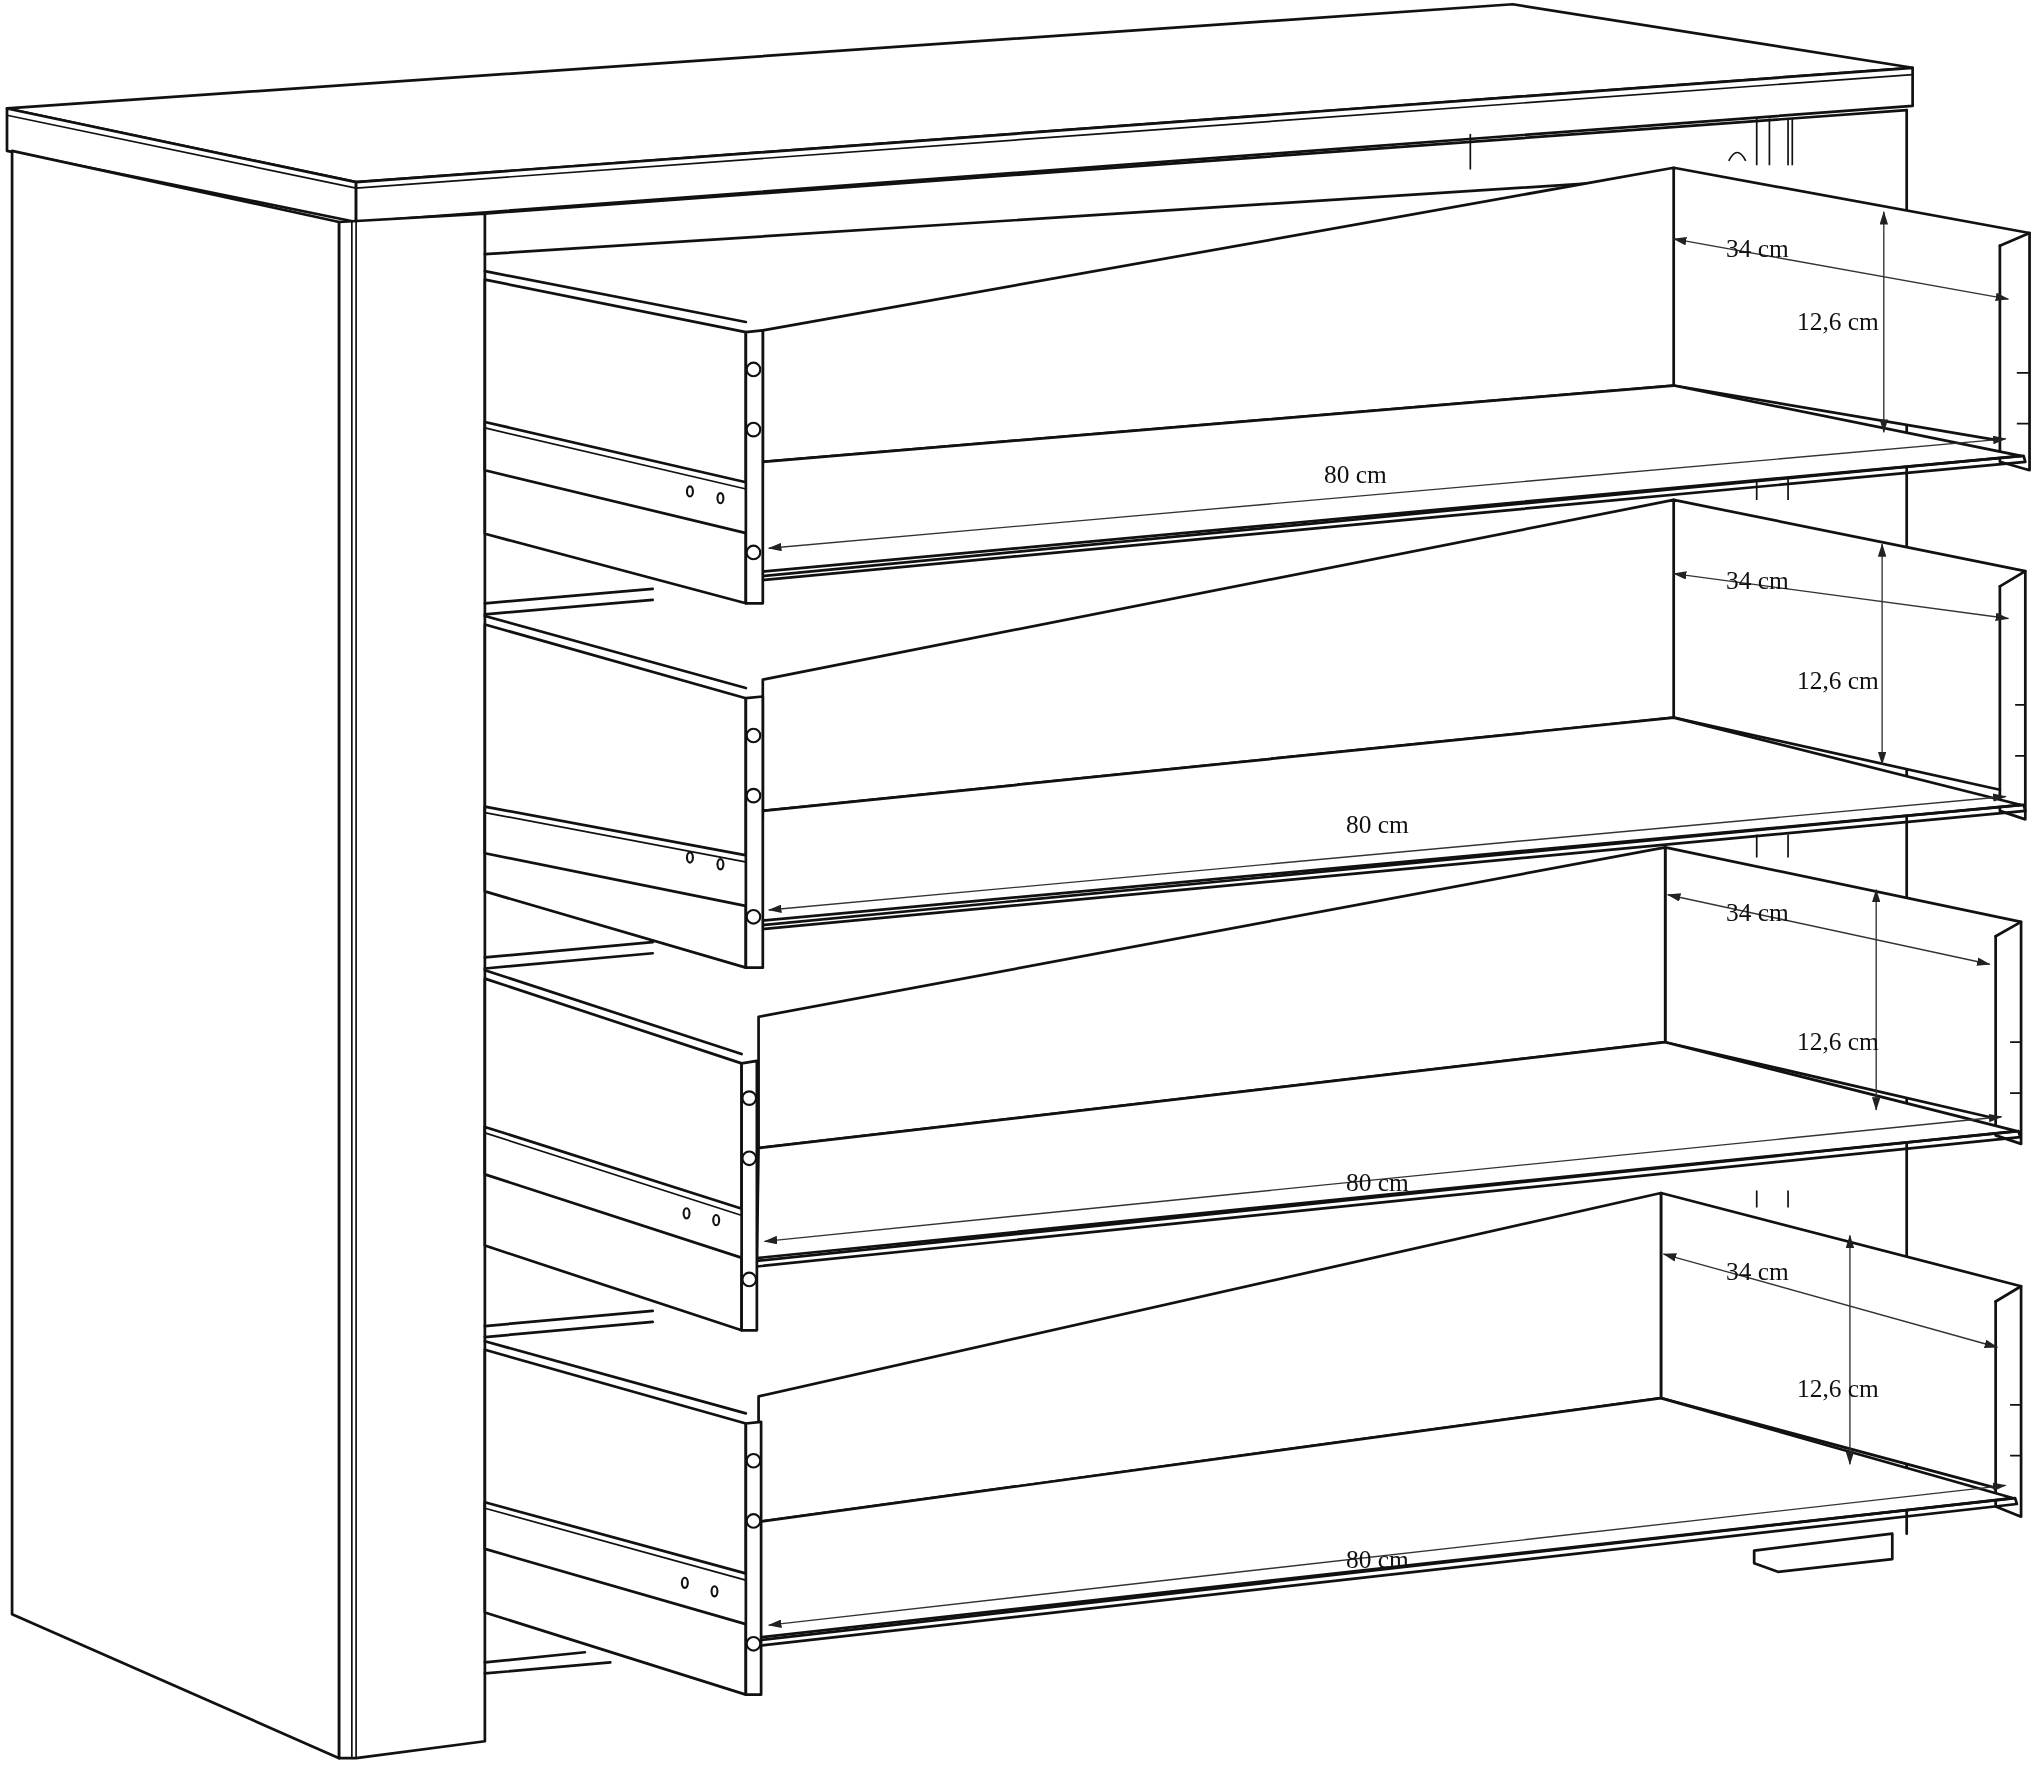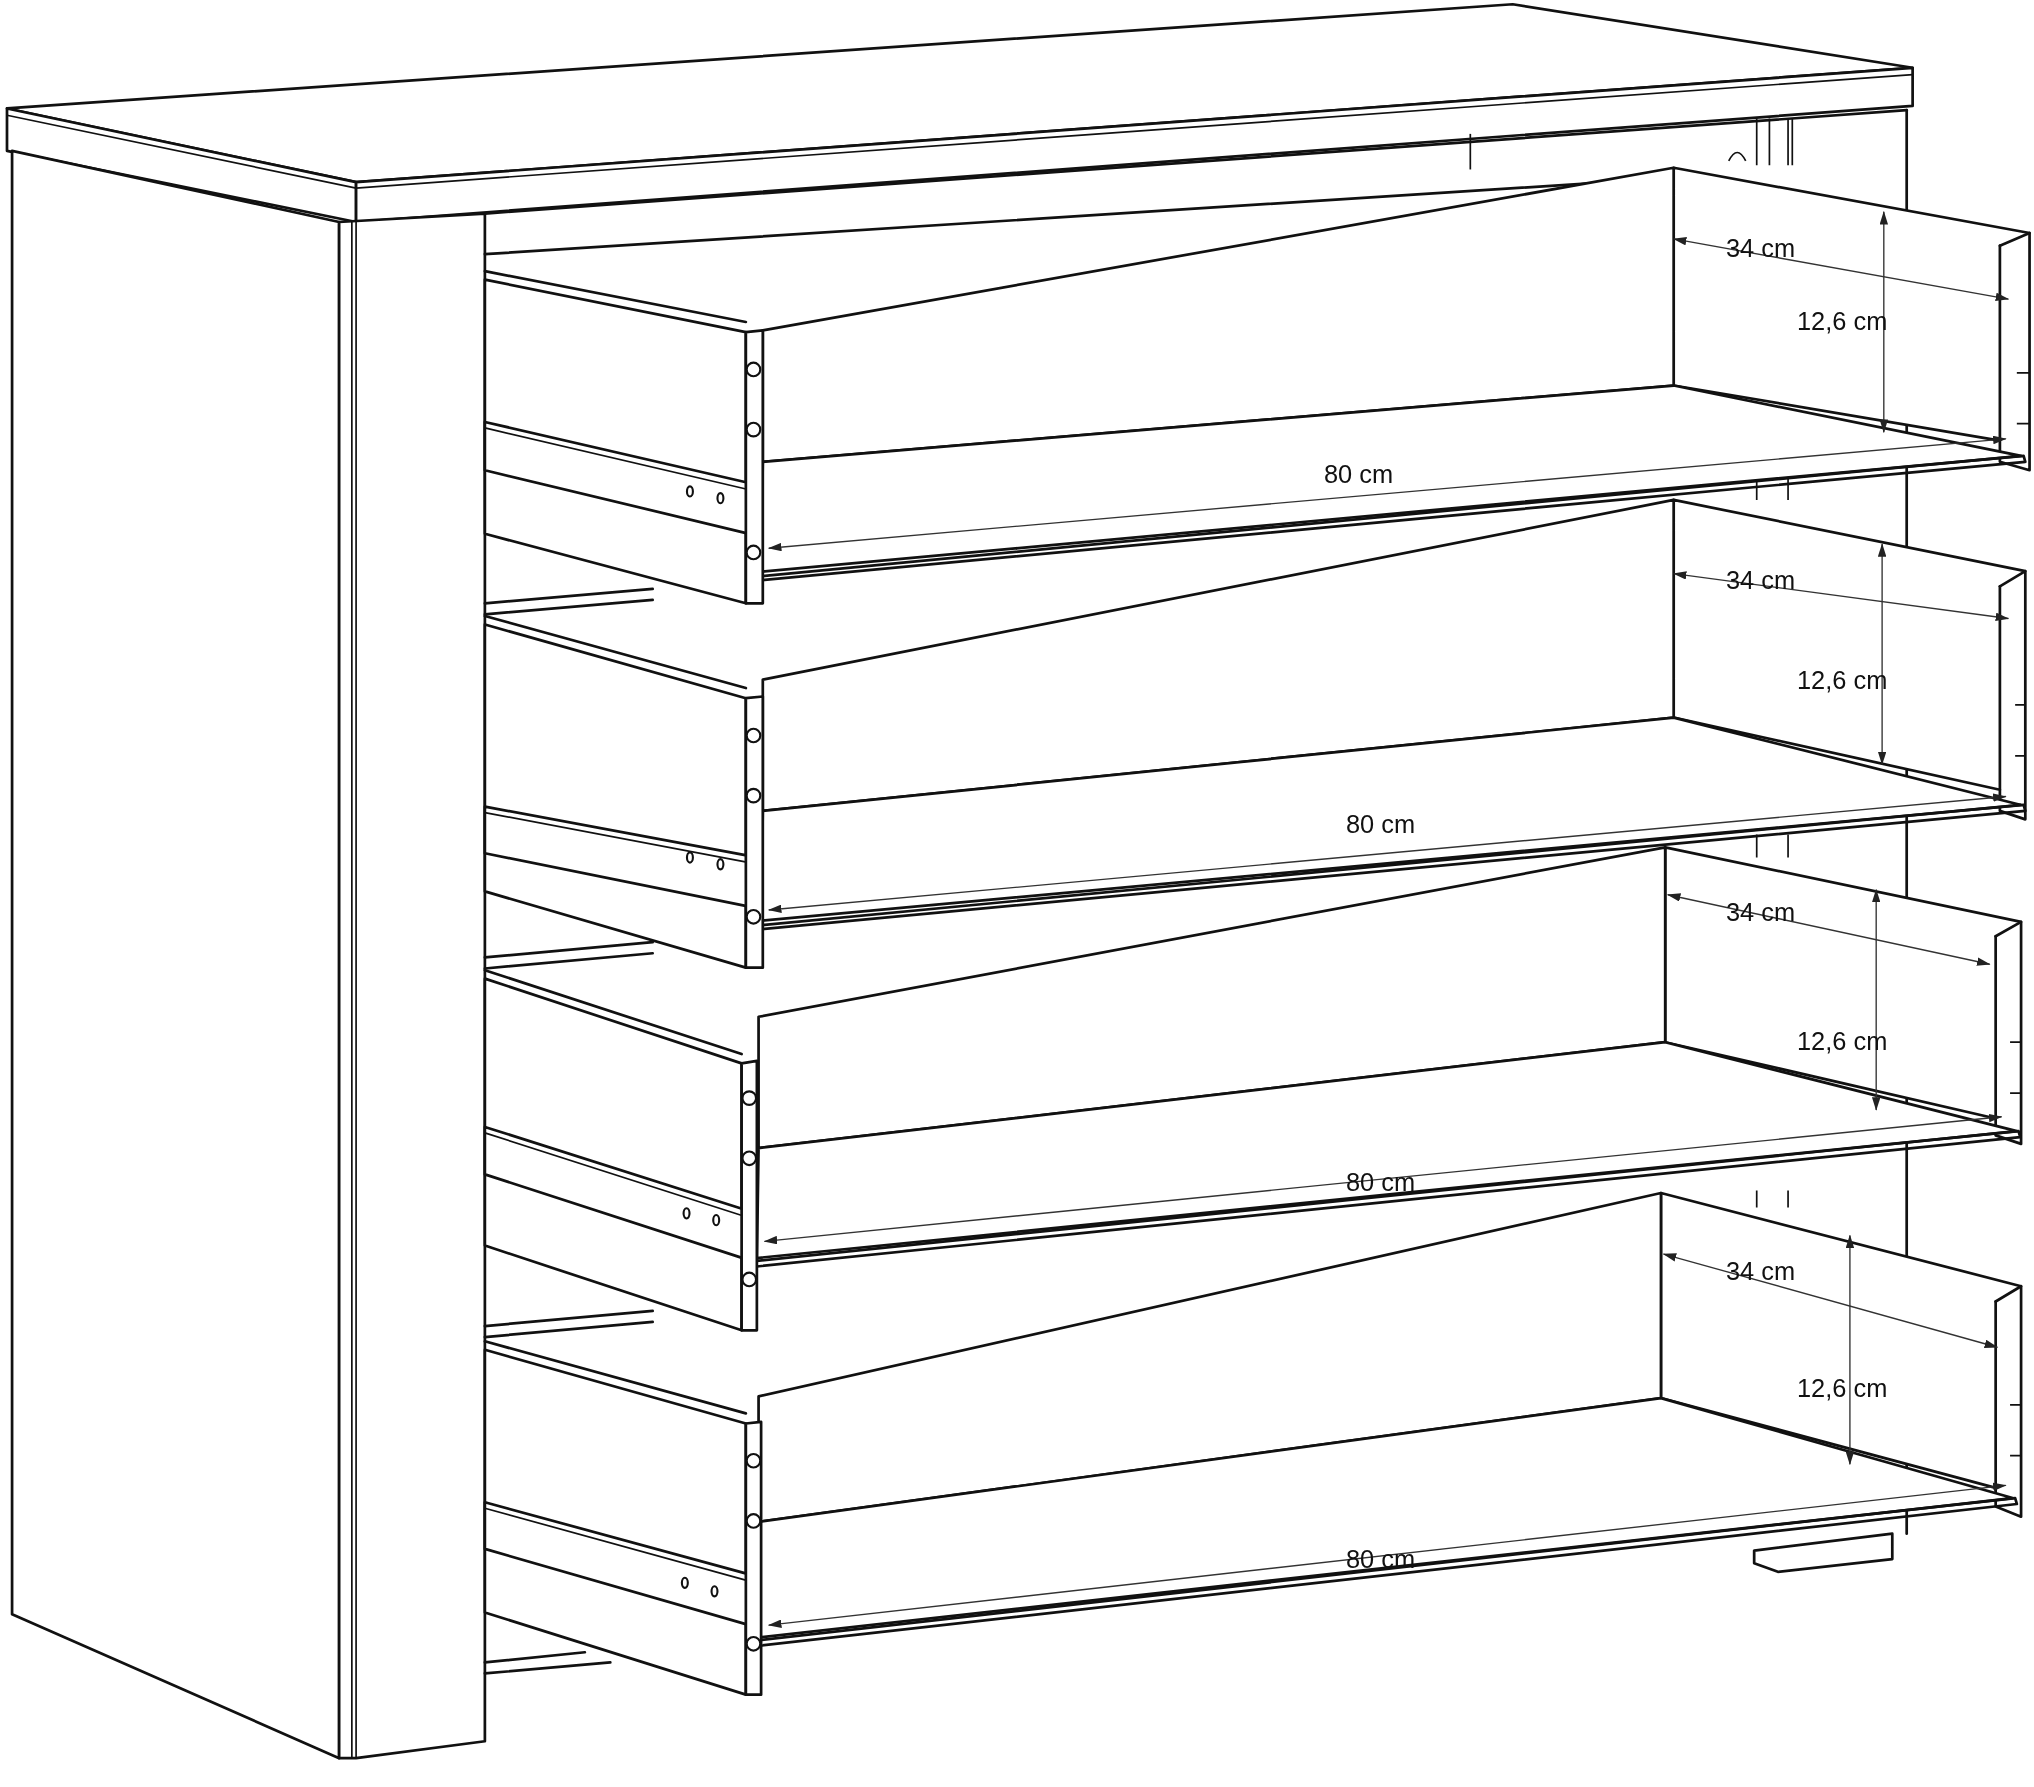--- a/index.html
+++ b/index.html
@@ -7,21 +7,21 @@
   #stage { position: absolute; left: 0; top: 0; width: 2034px; height: 1787px; }
   svg { position: absolute; left: 0; top: 0; }
   .ln { fill: none; stroke: #111111; stroke-width: 3.2; stroke-linejoin: round; stroke-linecap: round; }
   .ln-thin { fill: none; stroke: #111111; stroke-width: 2; stroke-linejoin: round; }
   .fill { fill: #ffffff; stroke: #111111; stroke-width: 3.2; stroke-linejoin: round; }
   .dim { fill: none; stroke: #333333; stroke-width: 1.6; }
   .arrow { fill: #222222; stroke: none; }
   .hole { fill: #ffffff; stroke: #111111; stroke-width: 2.5; }
   .label {
     position: absolute;
-    font-family: Liberation Sans, sans-serif;
+    font-family: Liberation Serif, serif;
     font-size: 25.4px;
     color: #111111;
     background: transparent;
     white-space: nowrap;
     line-height: 1;
   }
 </style>
 </head>
 <body>
 

